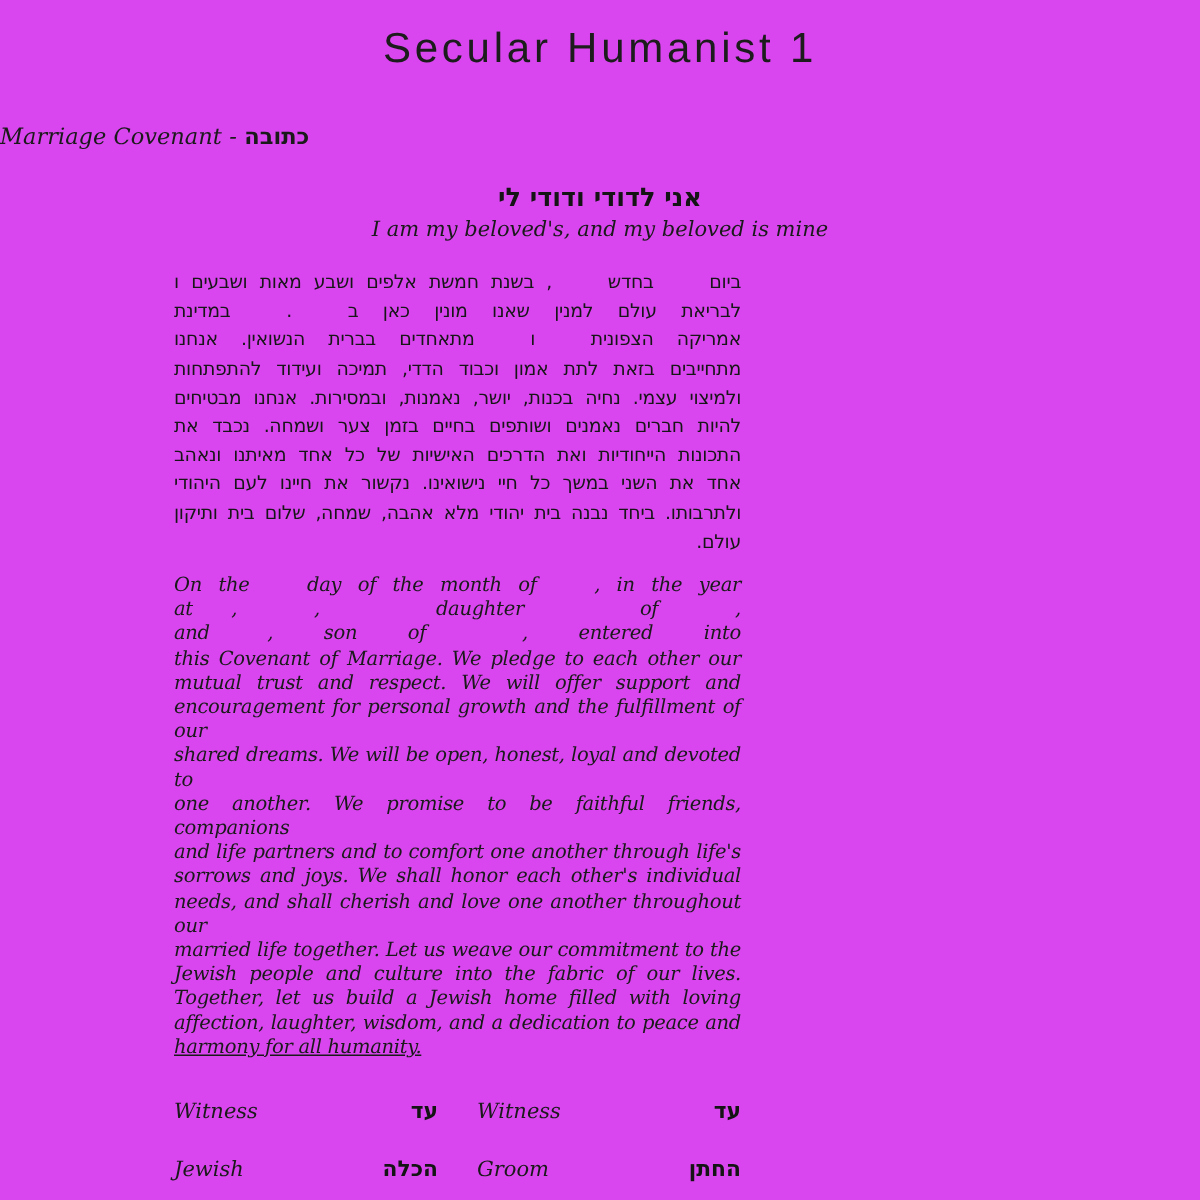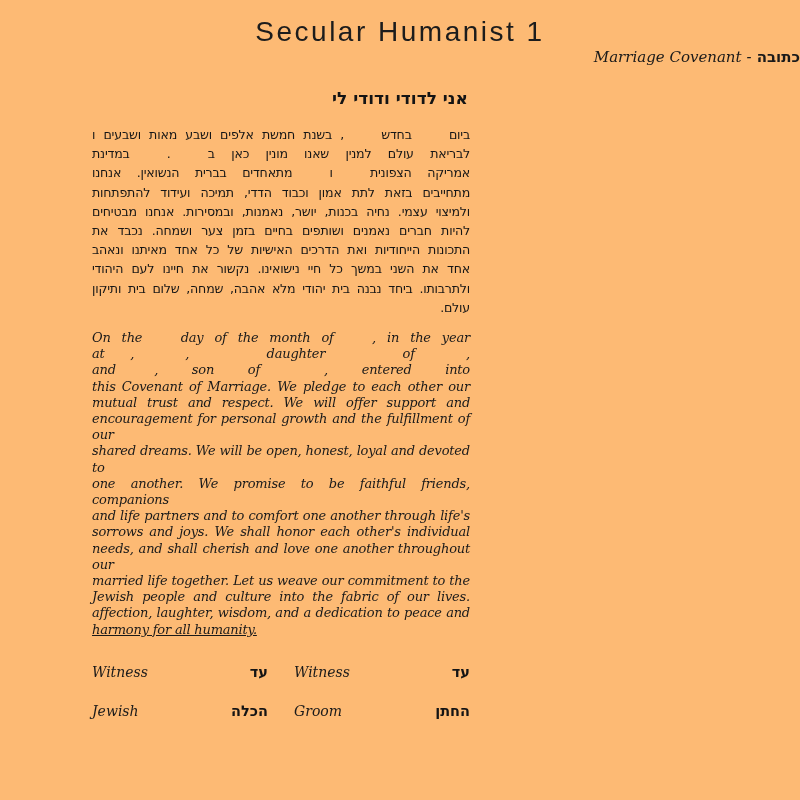--- a/index.html
+++ b/index.html
@@ -4,40 +4,40 @@
 <style>
   html, body {
     margin: 0;
     padding: 0;
     background: #ffffff;
   }
   .page {
     position: relative;
     width: 800px;
     height: 800px;
-    background: #fdba74;
+    background: #d946ef;
     color: #1a1a1a;
     font-family: "DejaVu Serif", serif;
     overflow: hidden;
     box-sizing: border-box;
     padding-top: 16px;
   }
   .doc-title {
     margin: 0;
     text-align: center;
     font-family: "Liberation Sans", "DejaVu Sans", sans-serif;
     font-weight: 400;
     font-size: 28px;
     letter-spacing: 2.5px;
     color: #1c1c1c;
   }
   .subtitle {
-    text-align: right;
+    margin-top: 34px;
+    text-align: left;
     font-size: 15px;
-    padding-left: 32px;
   }
   .it {
     font-style: italic;
     font-family: "DejaVu Serif", serif;
   }
   .he {
     font-family: "DejaVu Sans", sans-serif;
     font-style: normal;
   }
   .subtitle .sep { margin: 0 5px; font-style: italic; }
@@ -48,21 +48,21 @@
     font-weight: bold;
     font-size: 17px;
     color: #141414;
   }
   .verse-en {
     margin-top: 3px;
     text-align: center;
     font-size: 14px;
   }
   .col {
-    margin-left: 92px;
+    margin-left: 116px;
     width: 378px;
   }
   .he-para {
     margin-top: 17px;
     direction: rtl;
     font-size: 12.6px;
     letter-spacing: -0.2px;
     line-height: 19.2px;
     color: #161616;
   }
@@ -108,20 +108,21 @@
 
 <div class="page">
 
   <h1 class="doc-title">Secular Humanist 1</h1>
 
   <div class="subtitle">
     <span class="it">Marriage Covenant</span><span class="sep">-</span><span class="he">כתובה</span>
   </div>
 
   <div class="verse-he he">אני לדודי ודודי לי</div>
+  <div class="verse-en it">I am my beloved's, and my beloved is mine</div>
 
   <div class="col he-para he" dir="rtl">
     <div class="jl">ביום   בחדש   , בשנת חמשת אלפים ושבע מאות ושבעים ו</div>
     <div class="jl">לבריאת עולם למנין שאנו מונין כאן ב   .   במדינת</div>
     <div class="jl">אמריקה הצפונית   ו   מתאחדים בברית הנשואין. אנחנו</div>
     <div class="jl">מתחייבים בזאת לתת אמון וכבוד הדדי, תמיכה ועידוד להתפתחות</div>
     <div class="jl">ולמיצוי עצמי. נחיה בכנות, יושר, נאמנות, ובמסירות. אנחנו מבטיחים</div>
     <div class="jl">להיות חברים נאמנים ושותפים בחיים בזמן צער ושמחה. נכבד את</div>
     <div class="jl">התכונות הייחודיות ואת הדרכים האישיות של כל אחד מאיתנו ונאהב</div>
     <div class="jl">אחד את השני במשך כל חיי נישואינו. נקשור את חיינו לעם היהודי</div>
@@ -136,20 +137,21 @@
     <div class="jl">this Covenant of Marriage. We pledge to each other our</div>
     <div class="jl">mutual trust and respect. We will offer support and</div>
     <div class="jl">encouragement for personal growth and the fulfillment of our</div>
     <div class="jl">shared dreams. We will be open, honest, loyal and devoted to</div>
     <div class="jl">one another. We promise to be faithful friends, companions</div>
     <div class="jl">and life partners and to comfort one another through life's</div>
     <div class="jl">sorrows and joys. We shall honor each other's individual</div>
     <div class="jl">needs, and shall cherish and love one another throughout our</div>
     <div class="jl">married life together. Let us weave our commitment to the</div>
     <div class="jl">Jewish people and culture into the fabric of our lives.</div>
+    <div class="jl">Together, let us build a Jewish home filled with loving</div>
     <div class="jl">affection, laughter, wisdom, and a dedication to peace and</div>
     <div class="pl-ltr">harmony for all humanity.</div>
   </div>
 
   <div class="col sig-section">
 
     <div class="sig-grid">
       <div class="sig-cell">
         <span class="sig-en">Witness</span>
         <span class="sig-he">עד</span>

